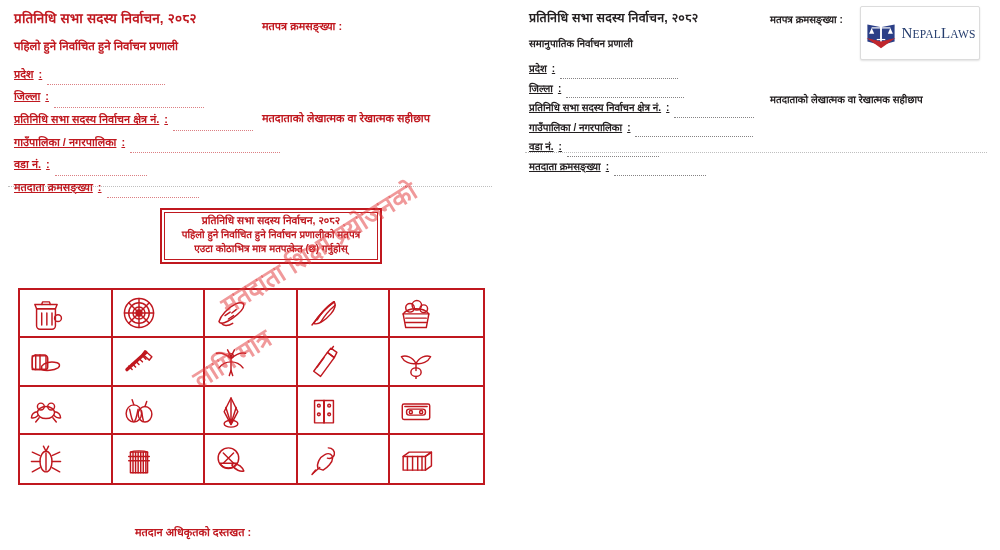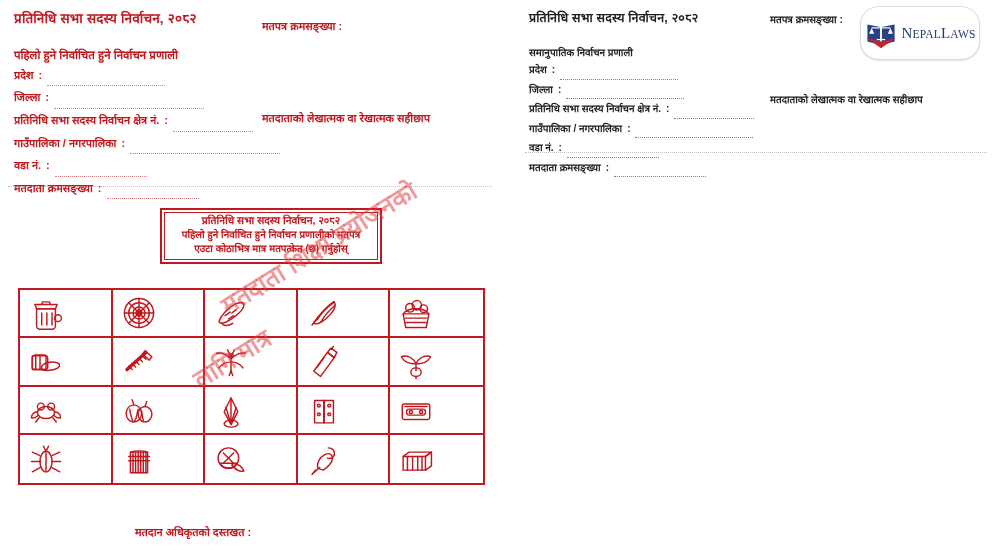--- a/index.html
+++ b/index.html
@@ -12,25 +12,25 @@
   }
   .page{position:absolute;top:0;left:0;width:800px;height:550px;}
 
   
   .ballot{position:absolute;box-sizing:border-box;}
   .ballot-left{left:0;top:0;width:500px;height:550px;color:#c0181f;}
   .ballot-right{left:515px;top:0;width:485px;height:550px;color:#231f20;}
 
   .hdr{position:relative;padding:10px 12px 4px 14px;}
   .ttl1{font-size:13.5px;font-weight:bold;letter-spacing:.2px;line-height:1.35;}
-  .ttl2{font-size:11.5px;font-weight:bold;line-height:1.45;margin-top:19px;}
+  .ttl2{font-size:11.5px;font-weight:bold;line-height:1.45;margin-top:10px;}
   .ballot-right .ttl1{font-size:12.5px;}
   .ballot-right .ttl2{font-size:10px;}
 
-  .fields{}
+  .fields{margin-top:8px;text-decoration:underline;}
   .frow{display:flex;align-items:flex-end;font-size:11px;line-height:2.05;white-space:nowrap;}
   .ballot-right .frow{font-size:10px;line-height:1.95;}
   .flabel{font-weight:bold;}
   .fcolon{margin:0 5px;font-weight:bold;}
   .dots{border-bottom:1.4px dotted currentColor;opacity:.55;display:inline-block;height:11px;}
   .d-sm{width:92px;} .d-md{width:118px;} .d-lg{width:150px;} .d-xl{width:80px;}
 
   .right-col{position:absolute;font-size:11px;font-weight:bold;}
   .ballot-right .right-col{font-size:10px;}
   .serial-l{left:262px;top:18px;}
@@ -63,21 +63,21 @@
   .grid-left .cell:nth-child(n+16){border-bottom:0;}
   .sym{width:40px;height:36px;flex:0 0 auto;}
   .sym svg{width:100%;height:100%;display:block;}
 
   
   .foot{position:absolute;font-size:11px;font-weight:bold;}
   .foot-left{left:135px;top:524px;text-align:center;}
 
   
   .logo{position:absolute;left:860px;top:6px;width:118px;height:52px;
-        background:#fff;border:1px solid #dcdcdc;border-radius:19px;
+        background:#fff;border:1px solid #dcdcdc;border-radius:2px;
         display:flex;align-items:center;justify-content:center;gap:3px;
         box-shadow:0 1px 2px rgba(0,0,0,.12);}
   .logo-mark{width:34px;height:34px;flex:0 0 auto;}
   .logo-txt{font-family:"Liberation Serif","DejaVu Serif",serif;color:#233b6c;
             font-size:15px;letter-spacing:.2px;white-space:nowrap;}
   .logo-txt .sc{font-size:11.5px;}
 
   
   .wm{position:absolute;font-weight:bold;white-space:nowrap;pointer-events:none;
       transform:rotate(-32deg);transform-origin:left top;}

